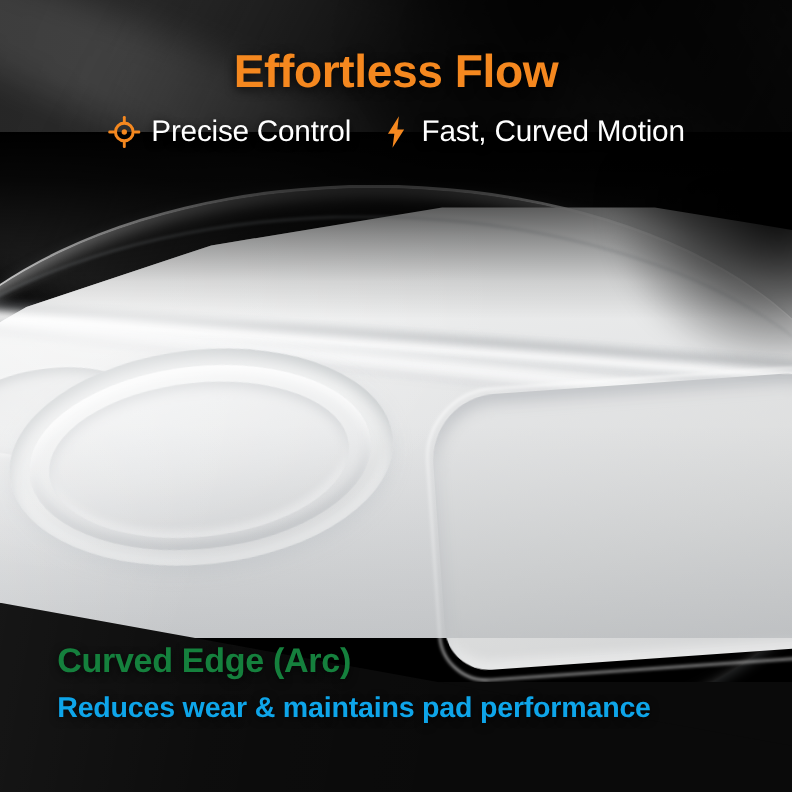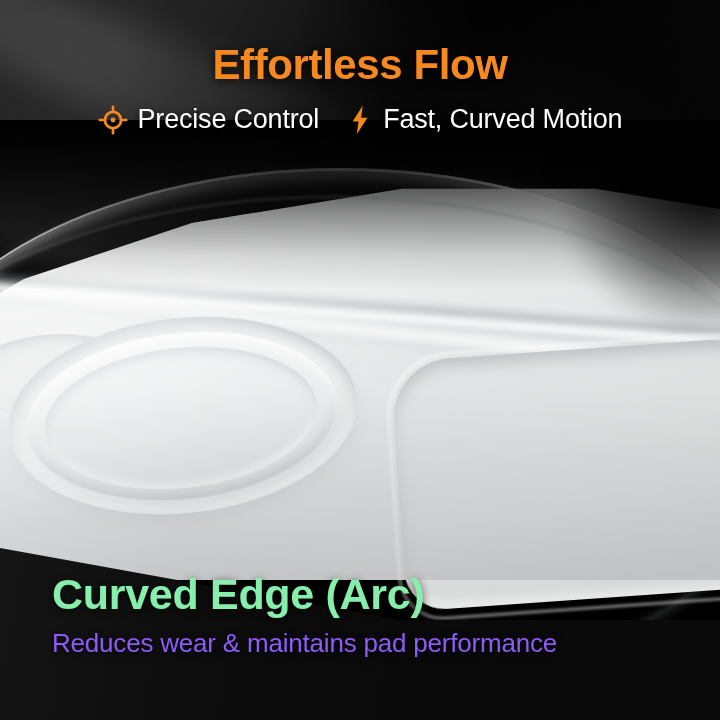--- a/index.html
+++ b/index.html
@@ -263,32 +263,32 @@
   .icon-wrap{display:inline-flex;align-items:center;justify-content:center;}
   .icon-wrap svg{display:block;}
 
   .lower-block{
     position:absolute;
     left:52px;
     bottom:62px;
     width:640px;
   }
   .sub-headline{
-    color:#86efac;
-    font-size:43px;
+    color:#15803d;
+    font-size:31px;
     font-weight:bold;
     letter-spacing:-.3px;
     line-height:1.05;
     margin:0 0 12px 0;
     text-shadow:0 2px 8px rgba(0,0,0,.7);
   }
   .sub-caption{
-    color:#8b5cf6;
+    color:#0ea5e9;
     font-size:26px;
-    font-weight:400;
+    font-weight:700;
     letter-spacing:-.2px;
     line-height:1.1;
     margin:0;
     text-shadow:0 2px 8px rgba(0,0,0,.7);
   }
 </style>
 </head>
 <body>
 
 <div id="card">

